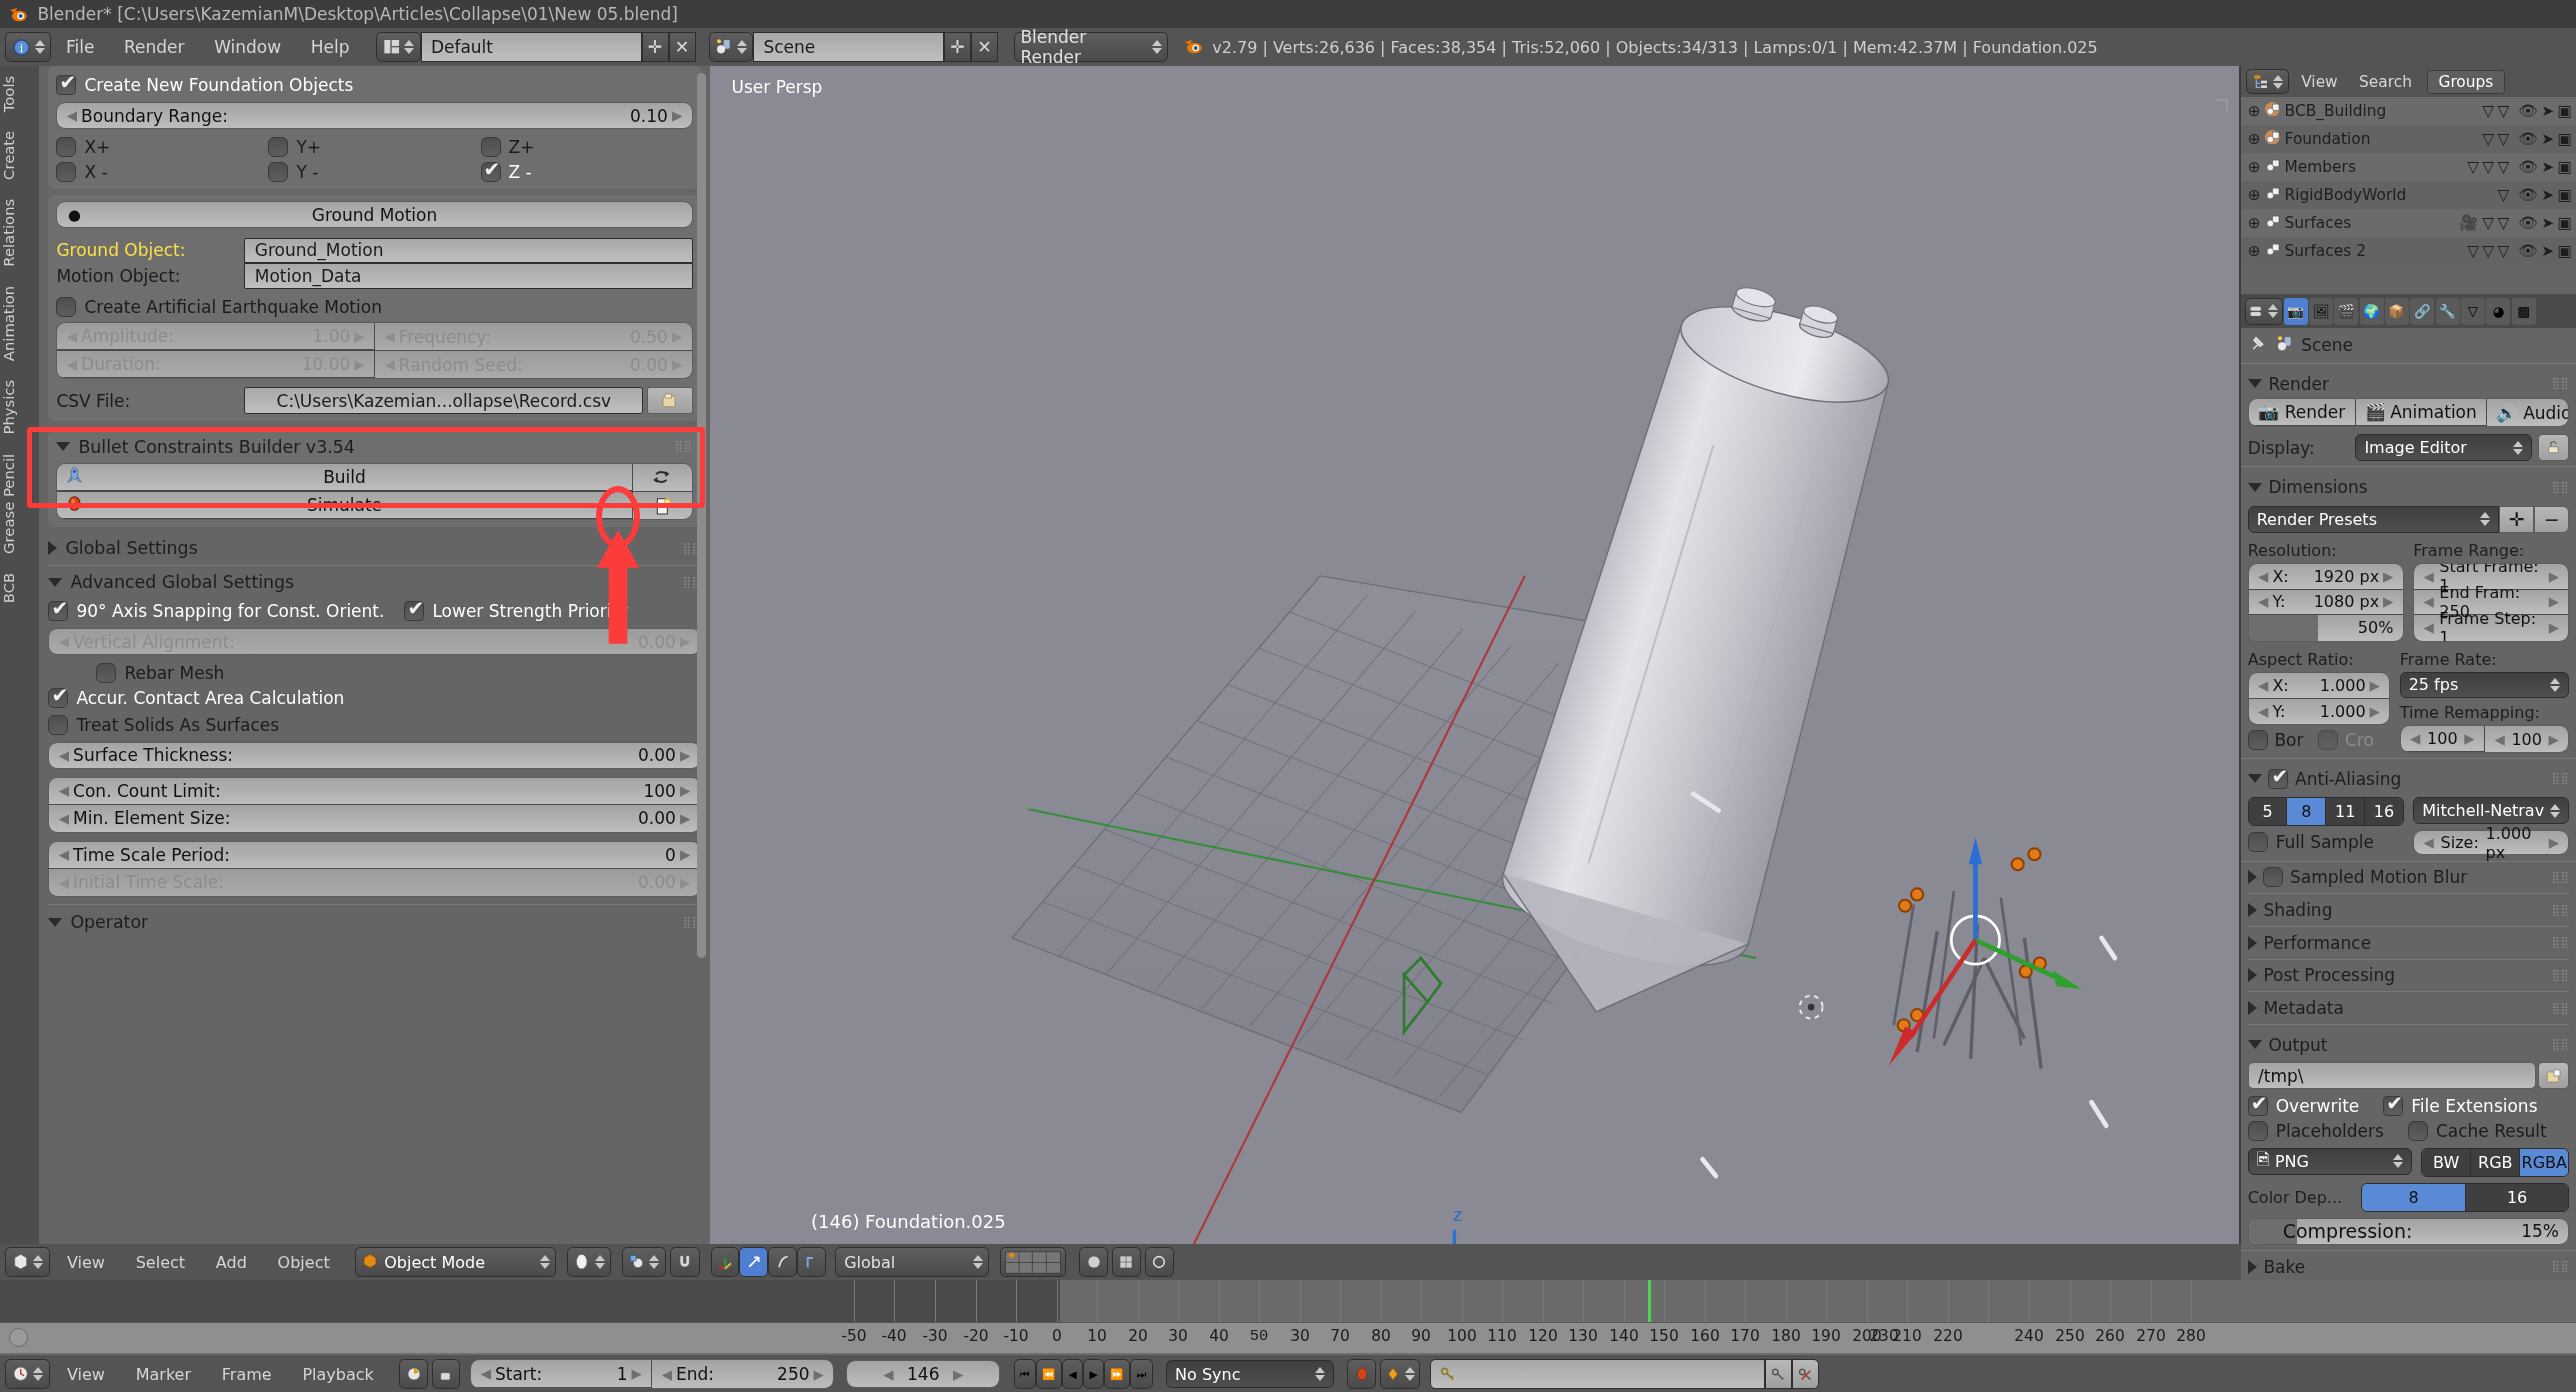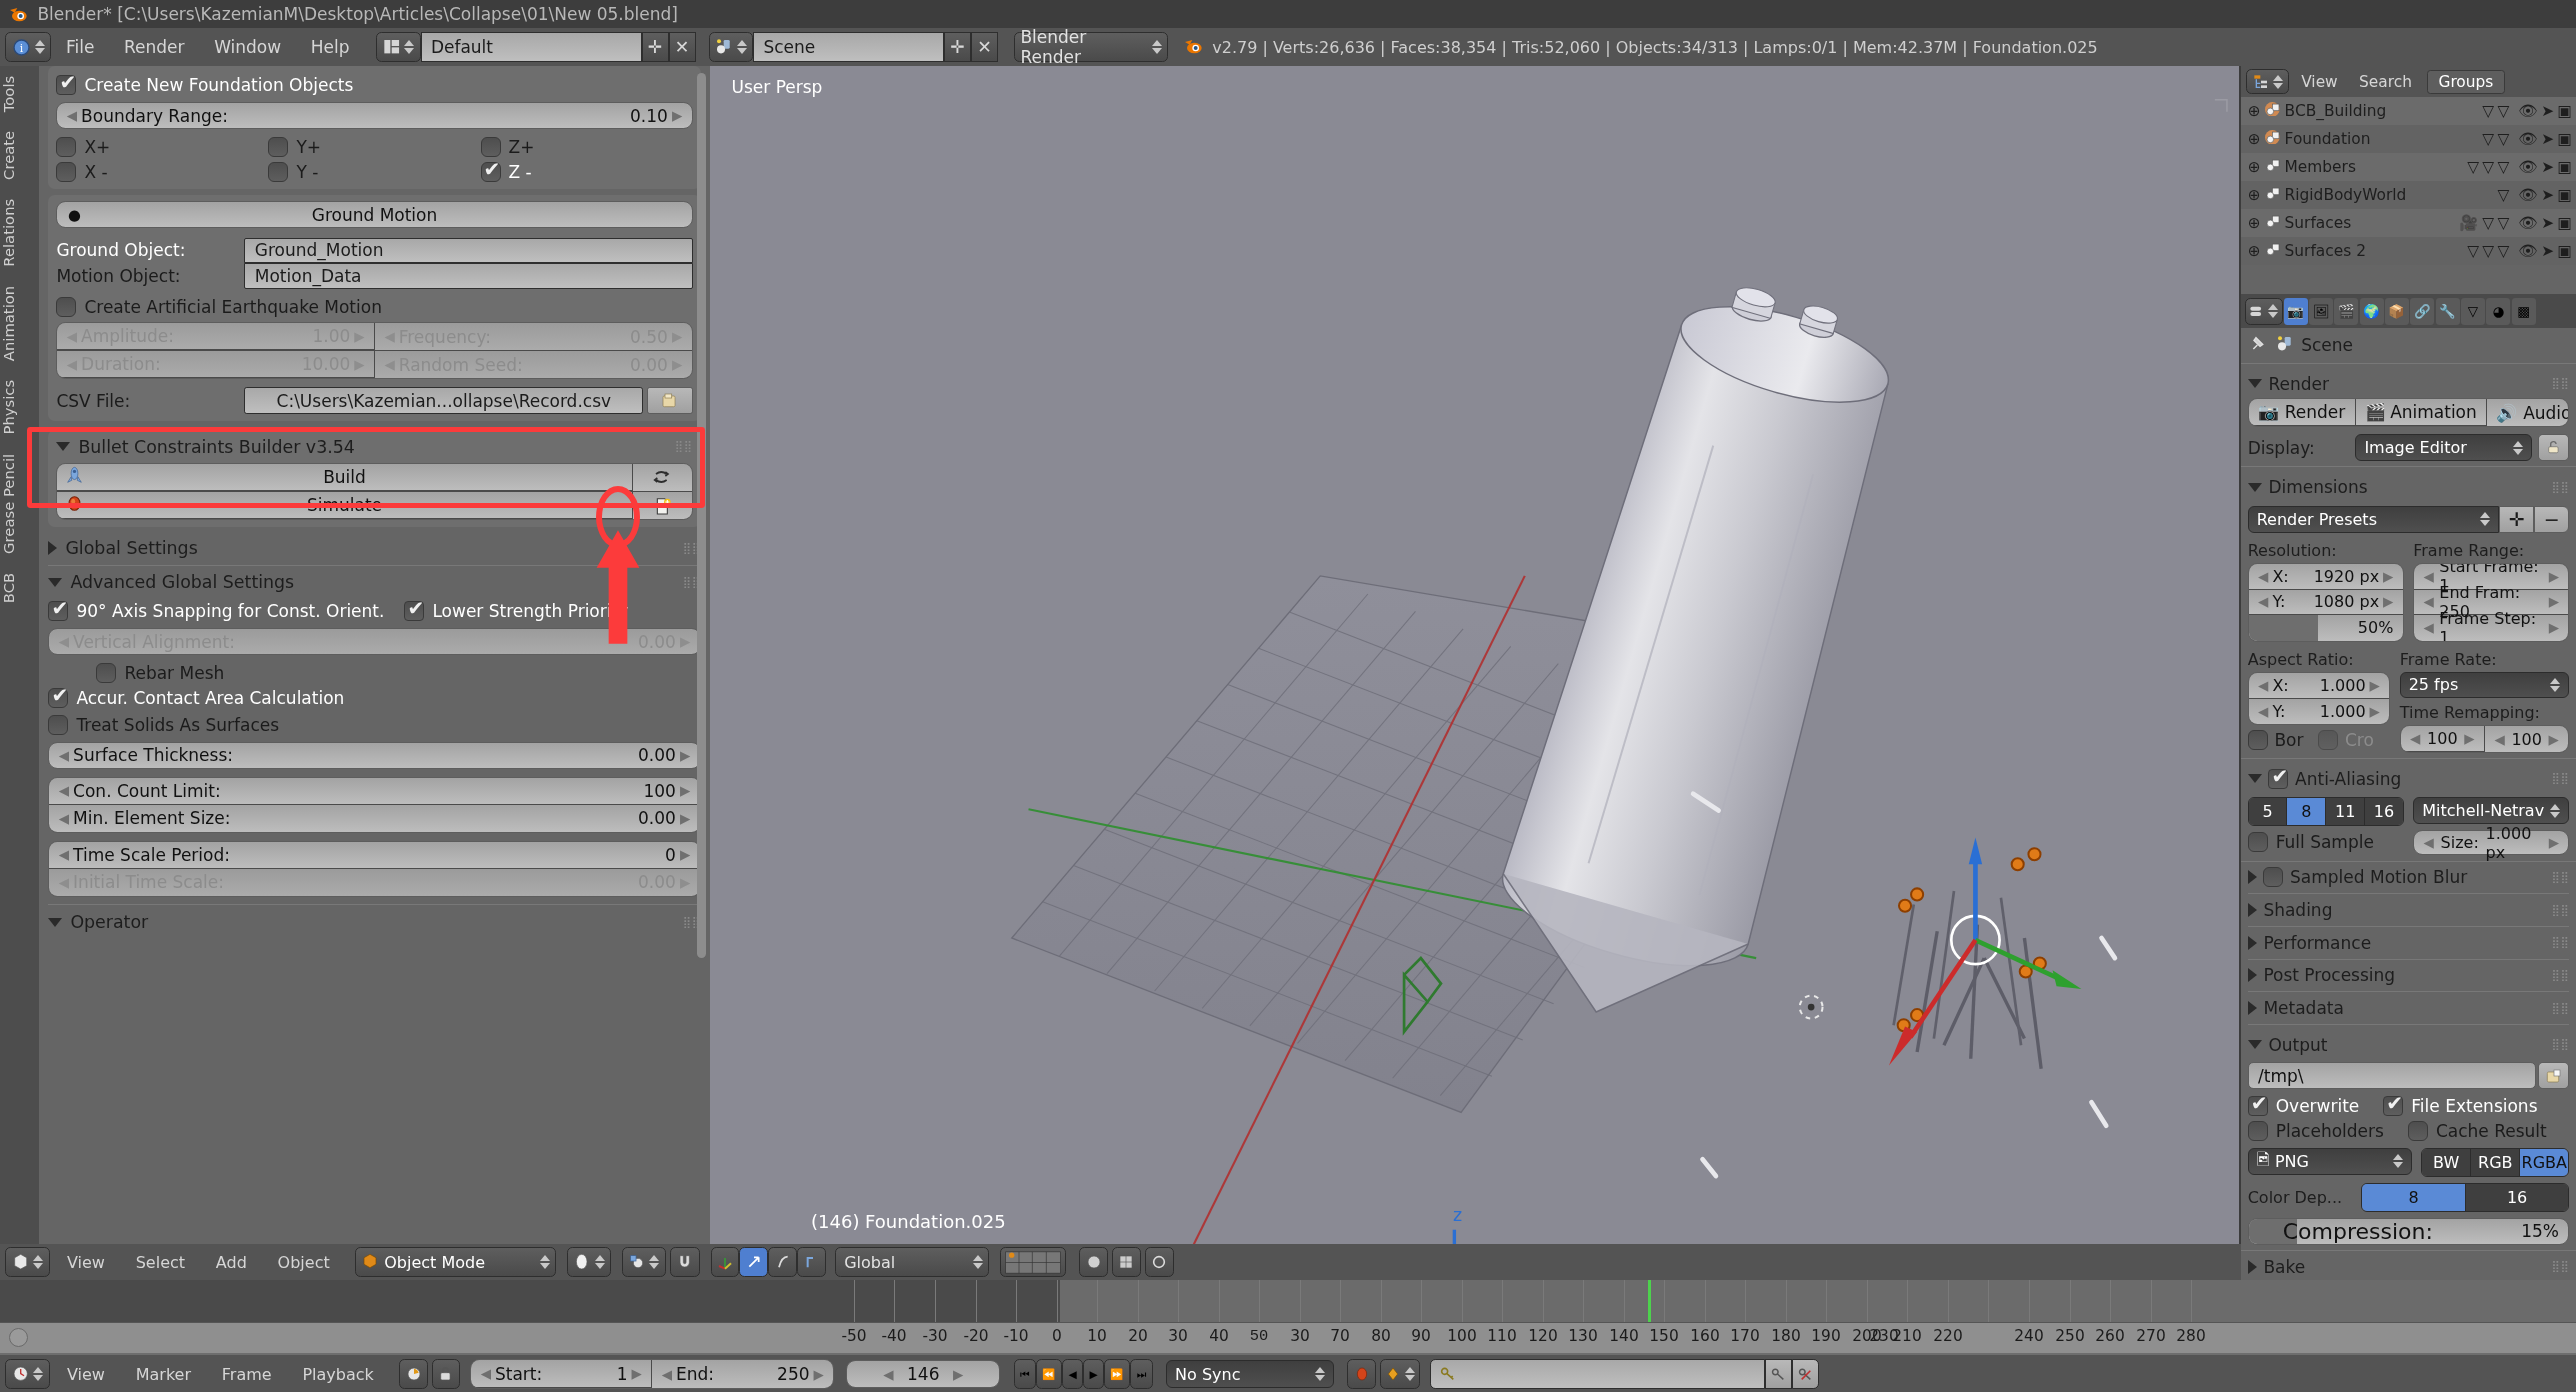--- a/index.html
+++ b/index.html
@@ -283,21 +283,21 @@
         </div>
     </div>
   </div>
 
   <div class="sect">
     <div class="fld" style="justify-content:center;position:relative;">
       <span style="position:absolute;left:10.7px;font-size:14.8px;">●</span>
       <span>Ground Motion</span>
     </div>
     <div class="row" style="margin-top:9.4px;">
-      <span style="width:188px;color:#ffffff;font-size:17px;">Ground Object:</span>
+      <span style="width:188px;color:#fde047;font-size:17px;">Ground Object:</span>
       <div class="txtfield" style="flex:1;border-radius:2px 2px 0 0;height:25.5px;">Ground_Motion</div>
     </div>
     <div class="row">
       <span style="width:188px;color:#1b1b1b;font-size:17px;">Motion Object:</span>
       <div class="txtfield" style="flex:1;border-radius:0 0 2px 2px;height:25.5px;">Motion_Data</div>
     </div>
     <div class="row" style="margin-top:8px;margin-bottom:5.4px;">
       <span class="cb rnd"></span>
       <span class="cblab dark">Create Artificial Earthquake Motion</span>
     </div>
@@ -1052,21 +1052,21 @@
     </div>
     <div class="row" style="margin-top:6px;gap:6.7px;">
       <span style="color:#1d1d1d;font-size:16px;width:107px;">Color Dep...</span>
       <div class="toggleseg" style="flex:1;">
         <div class="act">8</div>
         <div>16</div>
       </div>
     </div>
     <div class="slider" style="margin-top:6px;">
       <span class="fill" style="width:15%;"></span>
-      <span style="position:absolute;left:34px;font-size:22px;color:#111;">Compression:</span>
+      <span style="position:absolute;left:34px;font-size:19px;color:#111;">Compression:</span>
       <span style="position:relative;">15%</span>
     </div>
   </div>
   <div class="divline"></div>
 
   <div class="rsec" style="padding-top:0;padding-bottom:0;">
     <div class="rsechdr">
       <span class="tri right"></span>
       <span>Bake</span>
       <span class="gripdots">⣿⣿</span>

